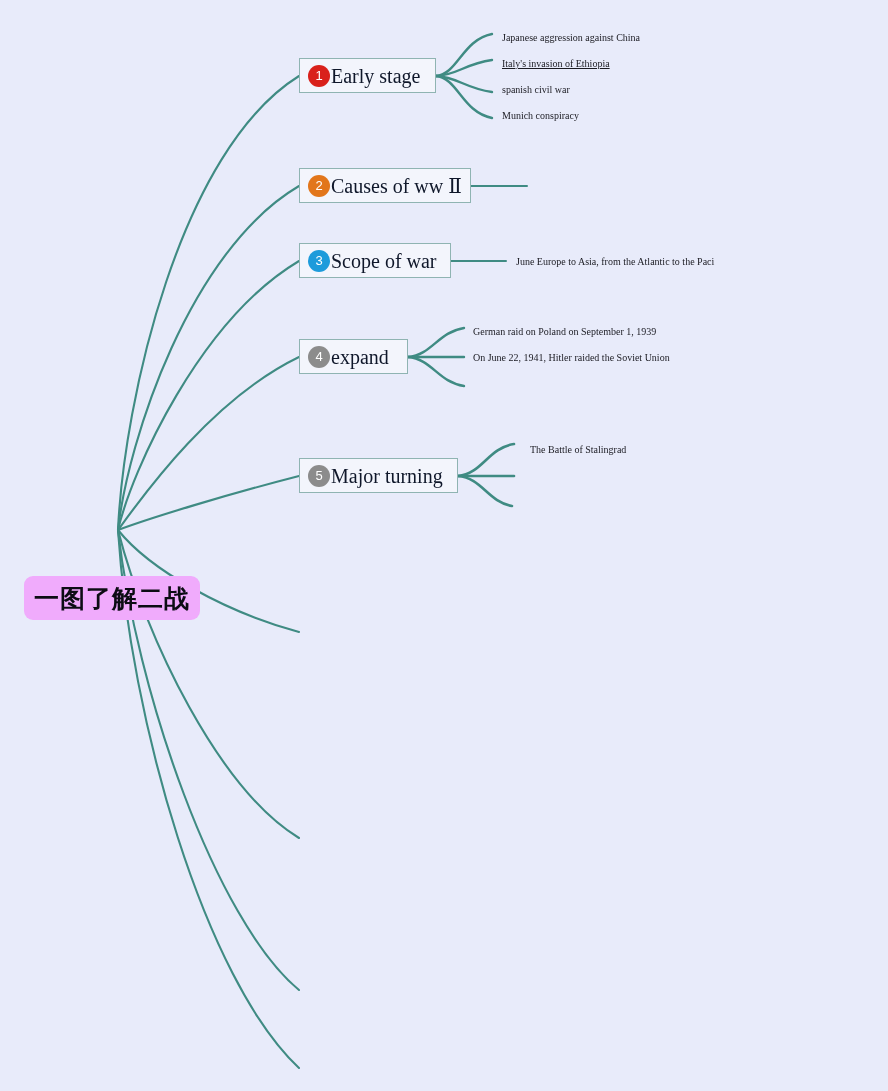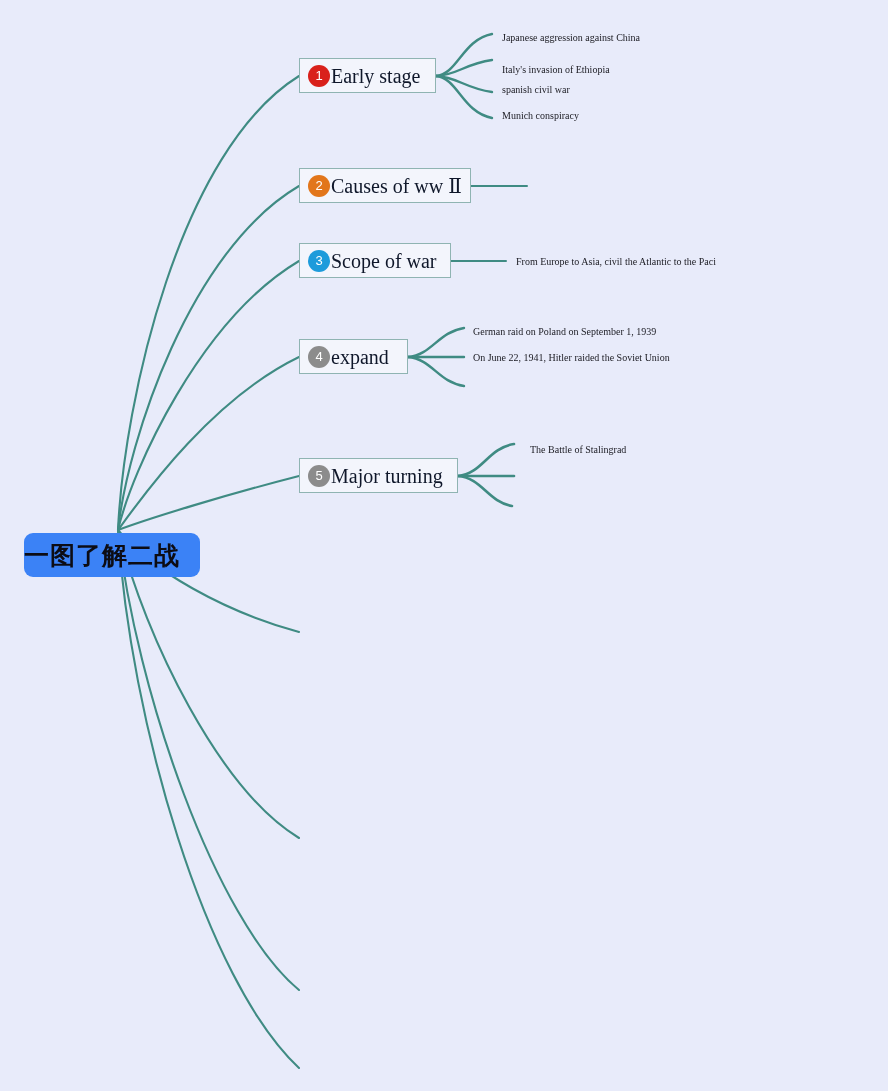--- a/index.html
+++ b/index.html
@@ -26,31 +26,32 @@
     left: 0;
     top: 0;
     width: 888px;
     height: 1091px;
     pointer-events: none;
   }
   
   .central-node {
     position: absolute;
     box-sizing: border-box;
-    background: #3b82f6;
+    background: #f0abfc;
     border-radius: 9px;
     display: flex;
     align-items: center;
-    justify-content: flex-start;
+    justify-content: center;
     color: #0c0c14;
     font-family: "DejaVu Sans", "Liberation Sans", sans-serif;
     font-weight: bold;
     font-size: 25px;
     letter-spacing: 1px;
     white-space: nowrap;
+    margin-top: 43px;
   }
   
   .topic-box {
     position: absolute;
     box-sizing: border-box;
     background: #f3f5fc;
     border: 1px solid #8fb4b2;
     display: flex;
     align-items: center;
     padding: 0 9px 0 8px;
@@ -134,34 +135,34 @@
 
   <div class="central-node" style="left:24px; top:533px; width:176px; height:44px;">
     <span>一图了解二战</span>
   </div>
 
   <div class="topic-box" style="left:299px; top:58px; width:137px; height:35px;">
     <span class="badge" style="background:#d9211b;">1</span>
     <span class="topic-label">Early stage</span>
   </div>
   <div class="leaf-label" style="left:502px; top:33px;">Japanese aggression against China</div>
-  <div class="leaf-label" style="left:502px; top:65px;">Italy's invasion of Ethiopia</div>
+  <div class="leaf-label" style="left:502px; top:59px;text-decoration:underline;">Italy's invasion of Ethiopia</div>
   <div class="leaf-label" style="left:502px; top:85px;">spanish civil war</div>
   <div class="leaf-label" style="left:502px; top:111px;">Munich conspiracy</div>
 
   <div class="topic-box" style="left:299px; top:168px; width:172px; height:35px;">
     <span class="badge" style="background:#e2761b;">2</span>
     <span class="topic-label">Causes of ww Ⅱ</span>
   </div>
 
   <div class="topic-box" style="left:299px; top:243px; width:152px; height:35px;">
     <span class="badge" style="background:#1d9bdb;">3</span>
     <span class="topic-label">Scope of war</span>
   </div>
-  <div class="leaf-label" style="left:516px; top:257px;">From Europe to Asia, civil the Atlantic to the Paci</div>
+  <div class="leaf-label" style="left:516px; top:257px;">June Europe to Asia, from the Atlantic to the Paci</div>
 
   <div class="topic-box" style="left:299px; top:339px; width:109px; height:35px;">
     <span class="badge" style="background:#8c8c8c;">4</span>
     <span class="topic-label">expand</span>
   </div>
   <div class="leaf-label" style="left:473px; top:327px;text-align:center;">German raid on Poland on September 1, 1939</div>
   <div class="leaf-label" style="left:473px; top:353px;">On June 22, 1941, Hitler raided the Soviet Union</div>
   <div class="leaf-label" style="left:473px; top:379px;"></div>
 
   <div class="topic-box" style="left:299px; top:458px; width:159px; height:35px;">

